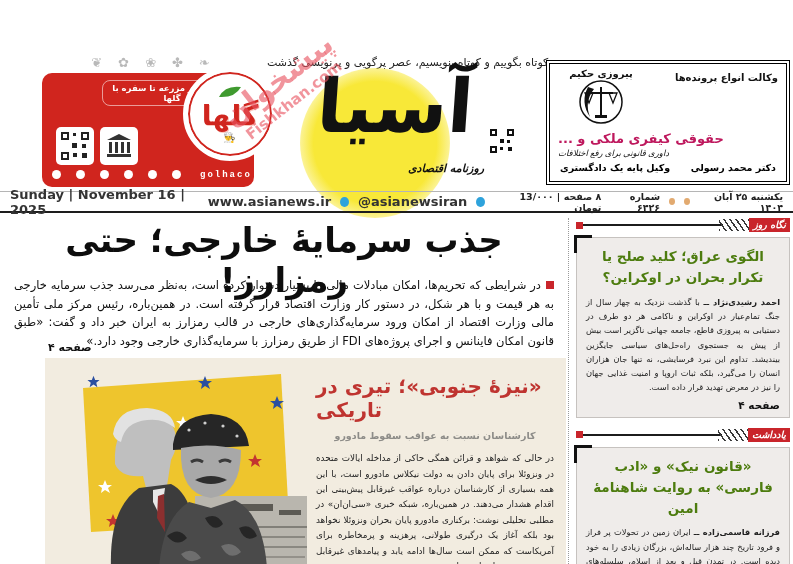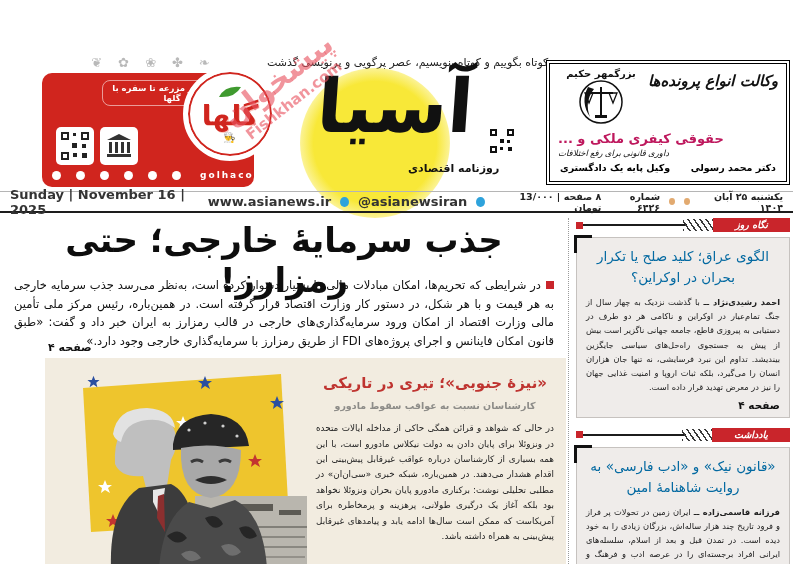--- a/index.html
+++ b/index.html
@@ -12,34 +12,34 @@
   .golha-ad { position:absolute; left:42px; top:57px; width:223px; height:132px; background:#fff; }
   .spice-band { position:absolute; top:-2px; left:0; width:100%; text-align:center; color:#b9b9b9; font-size:13px; letter-spacing:6px; }
   .golha-red { position:absolute; left:0; top:16px; width:212px; height:114px; background:#d0251e; border-radius:10px; }
   .golha-tagline { position:absolute; top:7px; right:12px; left:60px; color:#fff; font-size:8.5px; font-weight:bold; direction:rtl; text-align:center; border:1px solid rgba(255,255,255,.55); border-radius:8px; padding:2px 4px; }
   .golha-circle { position:absolute; right:-12px; top:10px; width:94px; height:94px; background:#fff; border-radius:50%; border:5px solid #fff; box-shadow:0 0 0 2px #d0251e inset; display:flex; flex-direction:column; align-items:center; justify-content:center; }
   .golha-brand { color:#d0251e; font-size:28px; font-weight:bold; direction:rtl; text-shadow:1px 1px 0 #f9c9c0; }
   .chef-dot { font-size:10px; }
   .golha-qr, .golha-unesco { position:absolute; width:38px; height:38px; background:#fff; border-radius:5px; top:54px; display:flex; align-items:center; justify-content:center; }
   .golha-qr { left:14px; }
   .golha-unesco { left:58px; }
-  .golha-social { position:absolute; left:10px; bottom:7px; display:flex; align-items:center; gap:15px; direction:ltr; }
+  .golha-social { position:absolute; left:10px; bottom:7px; display:flex; gap:15px; direction:ltr;font-family:Liberation Mono, monospace; }
   .soc-dot { width:9px; height:9px; border-radius:50%; background:#fff; }
   .golha-web { color:#fff; font-size:9px; font-weight:bold; letter-spacing:2px; margin-left:4px; }
   
   .slogan { position:absolute; right:236px; top:56px; width:290px; direction:rtl; text-align:left; font-size:11px; color:#222; }
   .sun { position:absolute; left:300px; top:68px; width:150px; height:150px; border-radius:50%;
          background:radial-gradient(circle, #f8e838 58%, rgba(248,232,56,.55) 70%, rgba(248,232,56,0) 75%); }
   .logo-text { position:absolute; left:280px; top:62px; width:230px; text-align:center; font-size:74px; font-weight:bold; color:#111; direction:rtl; line-height:1.2; transform:skewX(-4deg); }
-  .logo-sub { position:absolute; left:408px; top:162px; font-size:11px; font-weight:bold; color:#111; direction:rtl; }
+  .logo-sub { position:absolute; left:408px; top:162px; font-size:11px; font-weight:bold; font-style:italic; color:#111; direction:rtl; }
   .logo-qr { position:absolute; left:489px; top:128px; }
   
   .legal-ad { position:absolute; left:546px; top:60px; width:244px; height:125px; border:4px double #000; background:#fff; direction:rtl; padding:4px 8px; }
   .legal-row1 { display:flex; justify-content:space-between; align-items:flex-start; }
-  .legal-line1 { font-size:15px; font-weight:bold; font-style:italic; color:#111; padding-top:4px; }
+  .legal-line1 { font-size:10px; font-weight:bold; color:#111; padding-top:4px; }
   .legal-logo-wrap { text-align:center; width:86px; }
   .legal-brand { font-size:10px; font-weight:bold; color:#111; }
   .legal-line2 { font-size:13px; font-weight:bold; color:#be185d; text-align:left; margin:2px 26px 0 0; }
   .legal-line3 { font-size:8.5px; font-style:italic; color:#111; text-align:left; margin:2px 30px 0 0;font-family:Liberation Serif, serif; }
   .legal-row2 { display:flex; justify-content:space-between; font-size:9.5px; font-weight:bold; margin-top:4px; padding:0 2px; }
   .legal-row3 { display:flex; justify-content:space-between; font-size:10.5px; font-weight:bold; margin-top:3px; padding:0 6px; direction:ltr; }
   
   .watermark { position:absolute; left:218px; top:60px; transform:rotate(-38deg); color:rgba(233,82,95,.62); text-align:center; z-index:30; pointer-events:none; }
   .watermark .wm1 { font-size:30px; font-weight:bold; direction:rtl; }
   .watermark .wm2 { font-size:15px; font-weight:bold; }
@@ -52,34 +52,34 @@
   .dl-en { font-size:13px; color:#333; font-weight:bold; }
   
   .headline { position:absolute; left:0; top:220px; width:568px; text-align:center; direction:rtl; font-size:34px; font-weight:bold; color:#0d0d0d; letter-spacing:-1px; }
   .lead { position:absolute; right:230px; top:276px; width:540px; right:auto; left:14px; direction:rtl; text-align:justify; font-size:11.5px; line-height:1.62; color:#111; }
   .bullet { display:inline-block; width:8px; height:8px; background:#c9252b; margin-left:5px; }
   .lead-page { position:absolute; left:48px; top:341px; font-size:11px; font-weight:bold; direction:rtl; color:#111; }
   
   .feature-card { position:absolute; left:45px; top:358px; width:521px; height:210px; background:#f2ece0; }
   .feature-photo { position:absolute; left:10px; top:10px; width:252px; height:200px; }
   .feature-text { position:absolute; right:12px; top:16px; width:238px; direction:rtl; }
-  .feature-title { font-size:15px; font-weight:bold; color:#bf3430; text-align:center; }
+  .feature-title { font-size:20px; font-weight:bold; color:#bf3430; text-align:left; }
   .feature-sub { font-size:9.5px; color:#8d8c88; text-align:center; margin-top:6px; line-height:1.6;font-weight:bold; }
   .feature-body { font-size:8.8px; color:#222; text-align:justify; line-height:1.75; margin-top:8px; }
   
   .divider-v { position:absolute; left:568px; top:218px; height:346px; border-left:1px dotted #9a9a9a; }
   .sidebar { position:absolute; left:576px; top:218px; width:214px; }
   .sec-head { display:flex; direction:ltr; align-items:center; height:14px; }
   .sec-sq { width:7px; height:7px; background:#c9252b; }
   .sec-line { flex:1; height:2px; background:#1c1c1c; }
   .hatch { width:30px; height:12px; margin-left:-4px; background:repeating-linear-gradient(55deg, #3a3a3a 0 1.5px, transparent 1.5px 5px); }
-  .sec-label { background:#c9252b; color:#fff; font-size:9.5px; font-weight:bold; font-style:italic; direction:rtl; padding:1px 22px 2px; }
+  .sec-label { background:#c9252b; color:#fff; font-size:9.5px; font-weight:bold; font-style:italic; direction:rtl; padding:1px 4px 2px; }
   .sec-box { position:relative; margin-top:5px; background:#efecea; border:1px solid #c6c2bf; padding:8px 9px 6px; direction:rtl; }
   .sec-box::before { content:""; position:absolute; top:-3px; left:-3px; width:15px; height:15px; border-top:3px solid #111; border-left:3px solid #111; }
-  .sec-title { font-size:13.5px; font-weight:normal; color:#0369a1; text-align:center; line-height:1.55; }
+  .sec-title { font-size:13.5px; font-weight:bold; color:#4d7c0f; text-align:center; line-height:1.55; }
   .sec-body { font-size:8.3px; color:#222; text-align:justify; line-height:1.72; margin-top:7px; }
   .sec-author { font-weight:bold; }
   .sec-page { font-size:10.5px; font-weight:bold; margin-top:4px; color:#111; }
   .mt10 { margin-top:10px; }
 </style>
 </head>
 <body>
 
 <div class="page">
 
@@ -149,21 +149,21 @@
         <rect x="18" y="12" width="3" height="3" fill="#111"></rect>
         <rect x="11" y="19" width="3" height="3" fill="#111"></rect>
         <rect x="19" y="19" width="4" height="4" fill="#111"></rect>
       </svg>
   </div>
 
   <div class="legal-ad">
     <div class="legal-row1">
       <div class="legal-line1">وکالت انواع پرونده‌ها</div>
       <div class="legal-logo-wrap">
-        <div class="legal-brand">بزرگمهر حکیم</div>
+        <div class="legal-brand">پیروزی حکیم</div>
         <svg width="46" height="46" viewBox="0 0 46 46">
           <circle cx="23" cy="23" r="21" fill="none" stroke="#111" stroke-width="1.5"></circle>
           <path d="M10 8 Q2 23 12 38 Q6 23 16 10 Z" fill="#111"></path>
           <line x1="23" y1="8" x2="23" y2="36" stroke="#111" stroke-width="2"></line>
           <line x1="11" y1="14" x2="35" y2="14" stroke="#111" stroke-width="2"></line>
           <path d="M7 14 L15 14 L11 24 Z" fill="none" stroke="#111" stroke-width="1.3"></path>
           <path d="M31 14 L39 14 L35 24 Z" fill="none" stroke="#111" stroke-width="1.3"></path>
           <rect x="17" y="36" width="12" height="3" fill="#111"></rect>
         </svg>
       </div>

